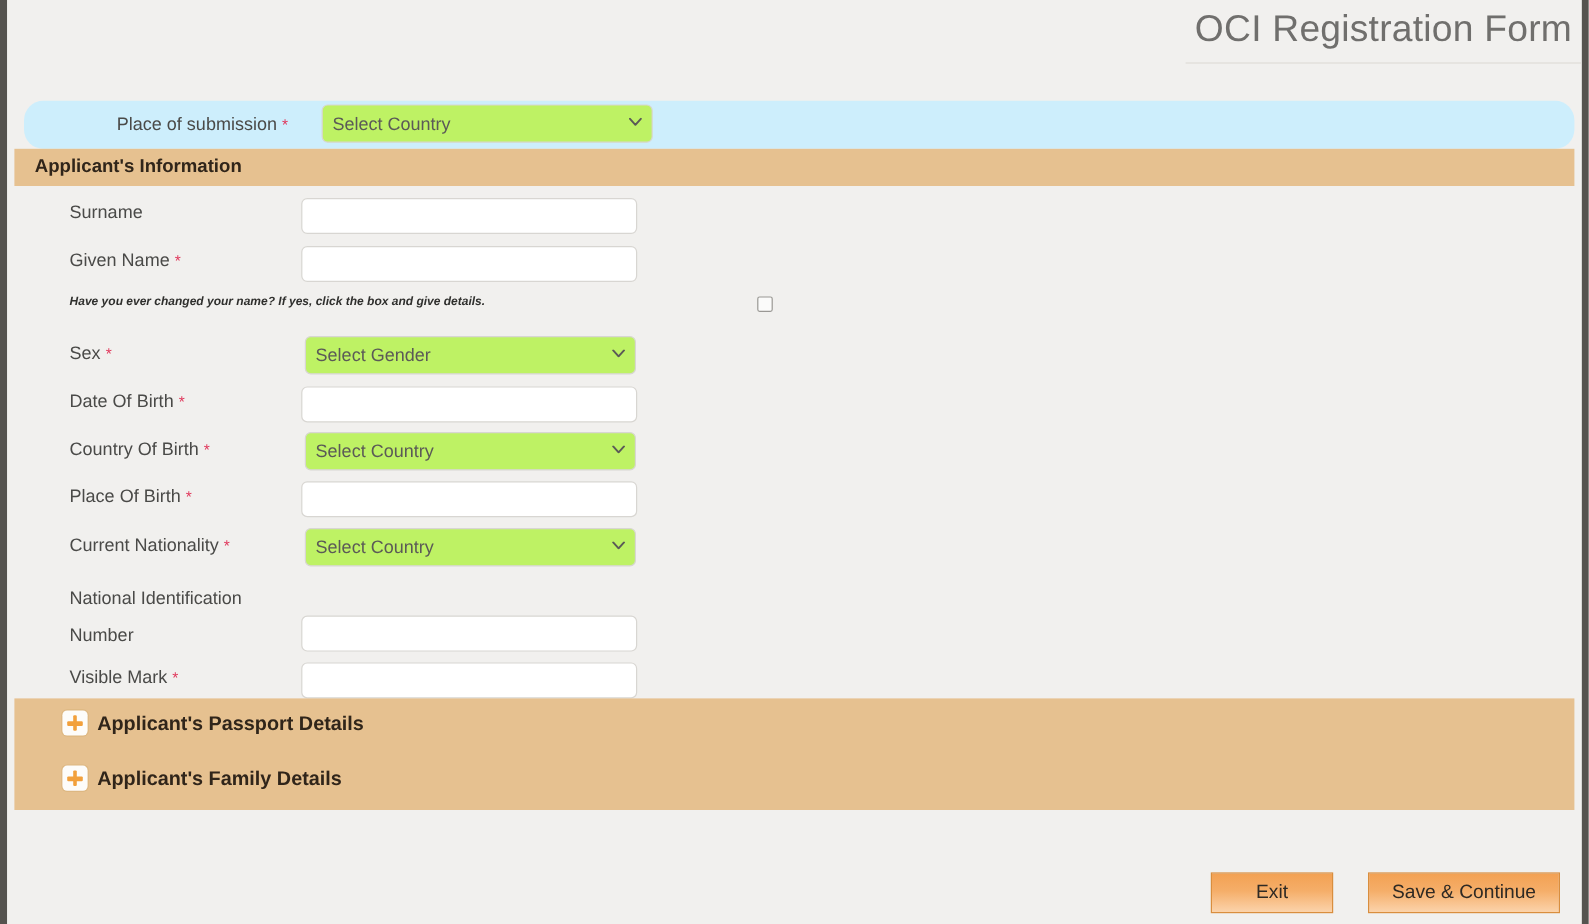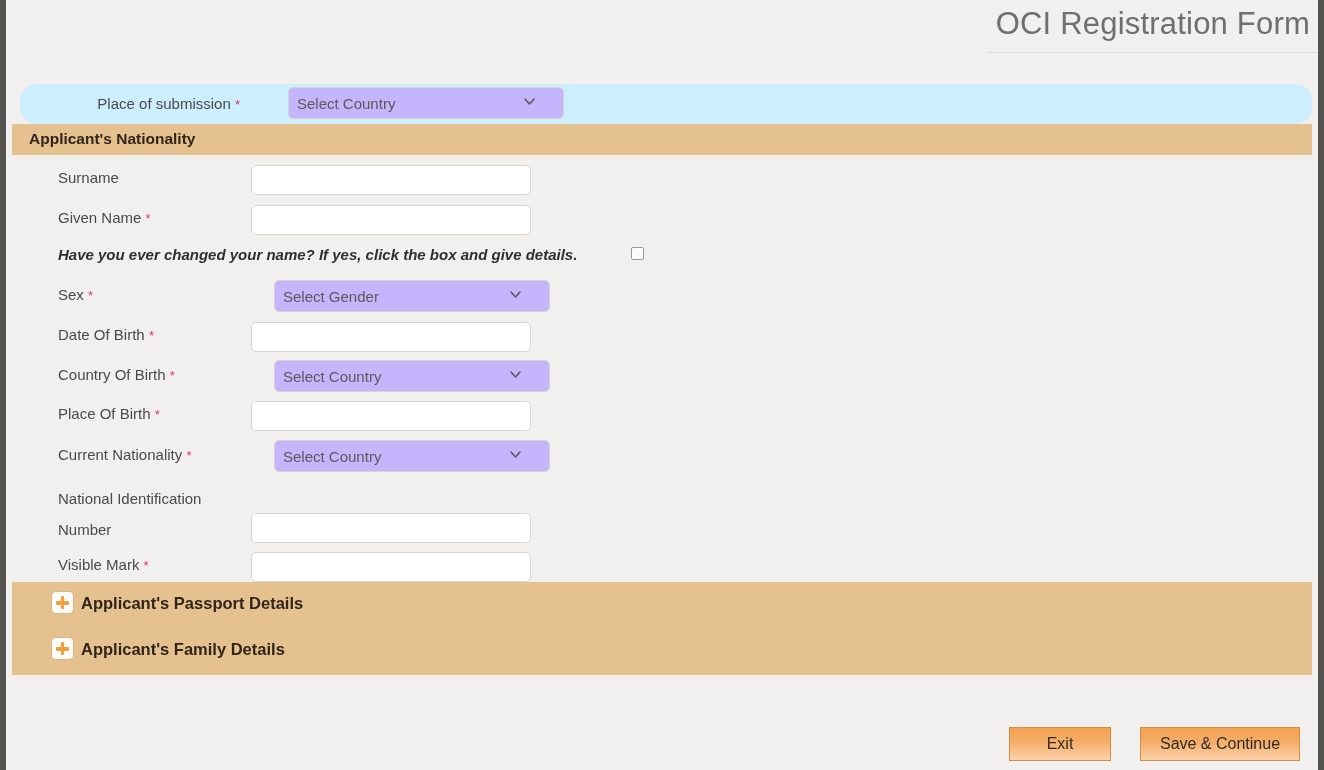--- a/index.html
+++ b/index.html
@@ -132,48 +132,47 @@
   select.sel {
     position: absolute;
     left: 248px;
     top: 3px;
     width: 276px;
     height: 32px;
     padding: 4px 8px;
     font-size: 15px;
     font-family: "Liberation Sans", sans-serif;
     color: #5b5a57;
-    background: #c4b5fd;
+    background: #bef264;
     border: 1px solid #d8d6d2;
     border-radius: 5px;
     outline: none;
     -webkit-appearance: none;
     appearance: none;
-    margin-left: 20px;
   }
   .sel-wrap {
     position: absolute;
     left: 0; top: 0;
   }
   .chev {
     position: absolute;
     left: 504px;
     top: 14px;
     width: 11px;
     height: 7px;
     pointer-events: none;
   }
   .chev svg { display: block; }
 
   
   .name-question {
     position: absolute;
     left: 52px;
     top: 246px;
-    font-size: 15px;
+    font-size: 10px;
     font-style: italic;
     font-weight: bold;
     color: #2f2f2d;
   }
   .name-checkbox {
     position: absolute;
     left: 625px;
     top: 247px;
     width: 13px;
     height: 13px;
@@ -285,21 +284,21 @@
       </select>
       <span class="chev">
         <svg width="11" height="7" viewBox="0 0 11 7">
             <path d="M1 1 L5.5 6 L10 1" stroke="#5b5a57" stroke-width="1.6" fill="none" stroke-linecap="round" stroke-linejoin="round"></path>
           </svg>
       </span>
     </div>
   </div>
 
   <div class="section-bar">
-    <div class="section-bar-label">Applicant's Nationality</div>
+    <div class="section-bar-label">Applicant's Information</div>
   </div>
 
   <div class="field-row" style="top:160px">
     <div class="field-label">
       <span>Surname</span>
       <span class="req"></span>
     </div>
     <input class="txt" type="text" value="" style="">
   </div>
 

